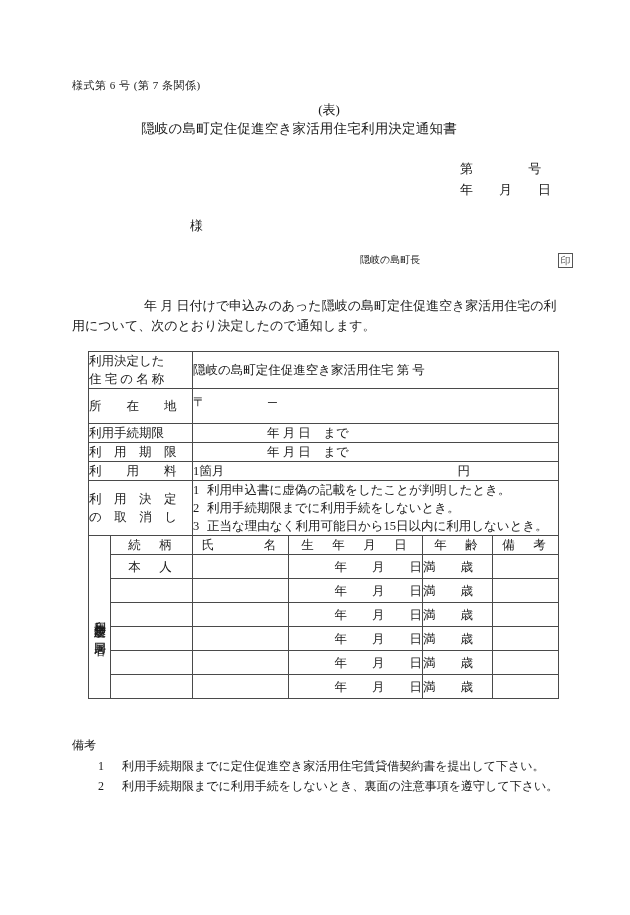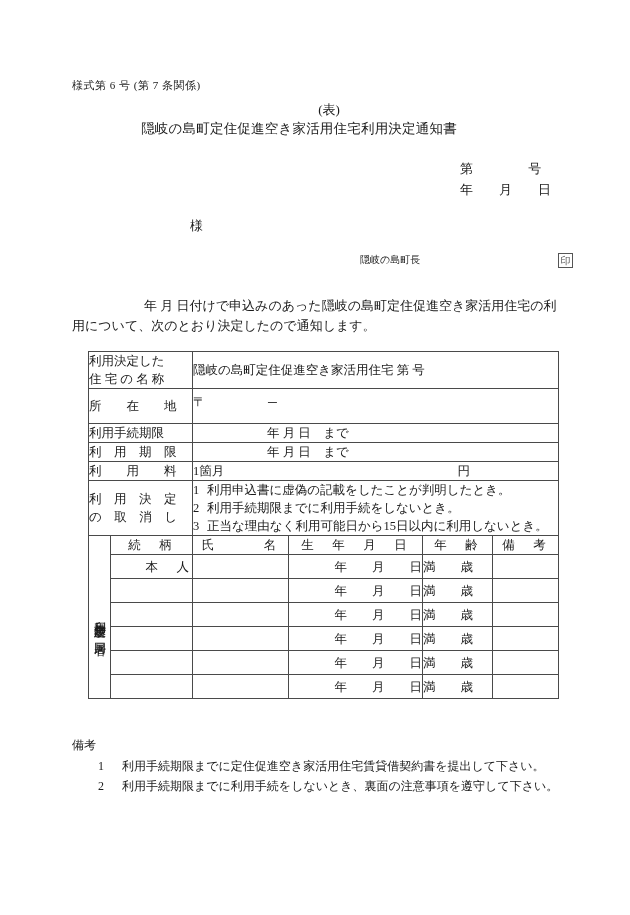--- a/index.html
+++ b/index.html
@@ -160,21 +160,21 @@
   .p-head {
     text-align: center;
     padding: 3px 0;
     letter-spacing: 3px;
   }
   .p-cell {
     height: 23px;
     padding: 2px 4px;
   }
   .p-cell-c {
-    text-align: right;
+    text-align: center;
     height: 23px;
     padding: 2px 4px;
     letter-spacing: 3px;
   }
   .dob-line {
     text-align: right;
     padding-right: 8px;
     white-space: pre;
   }
   .age-line {

